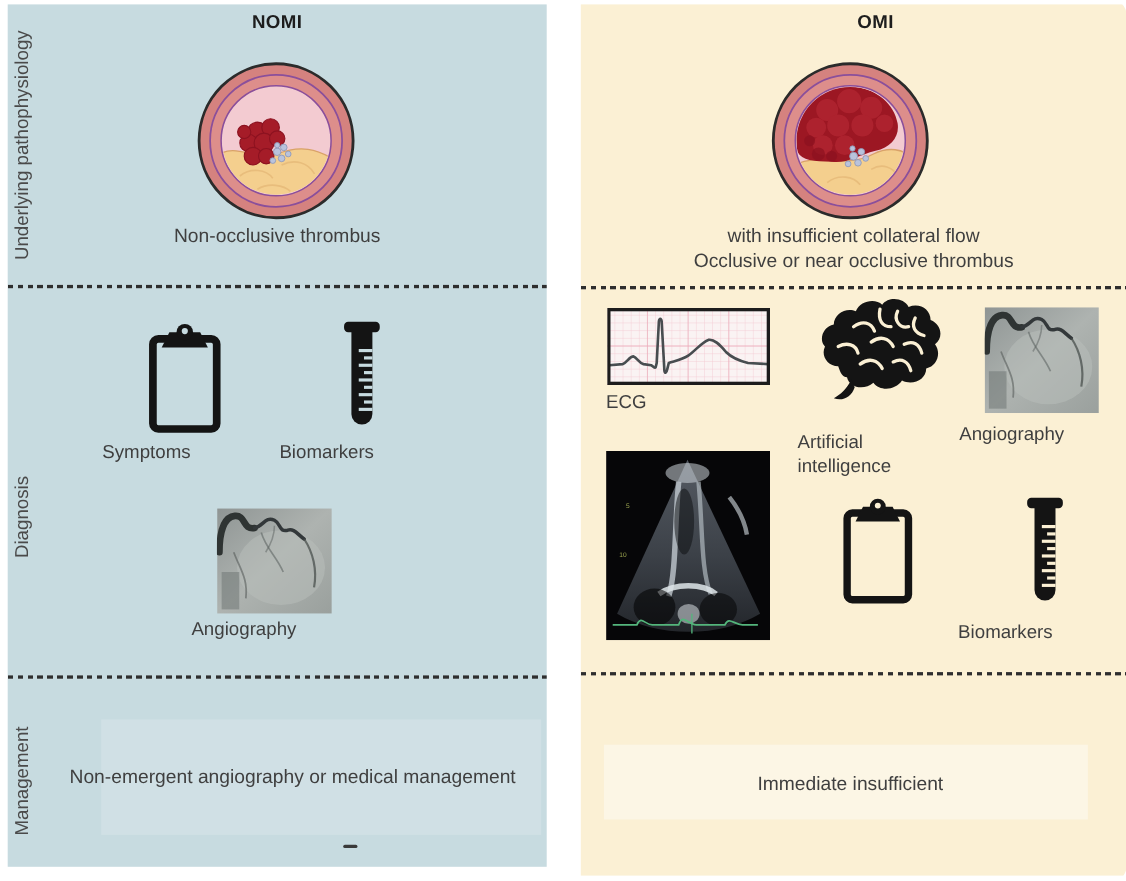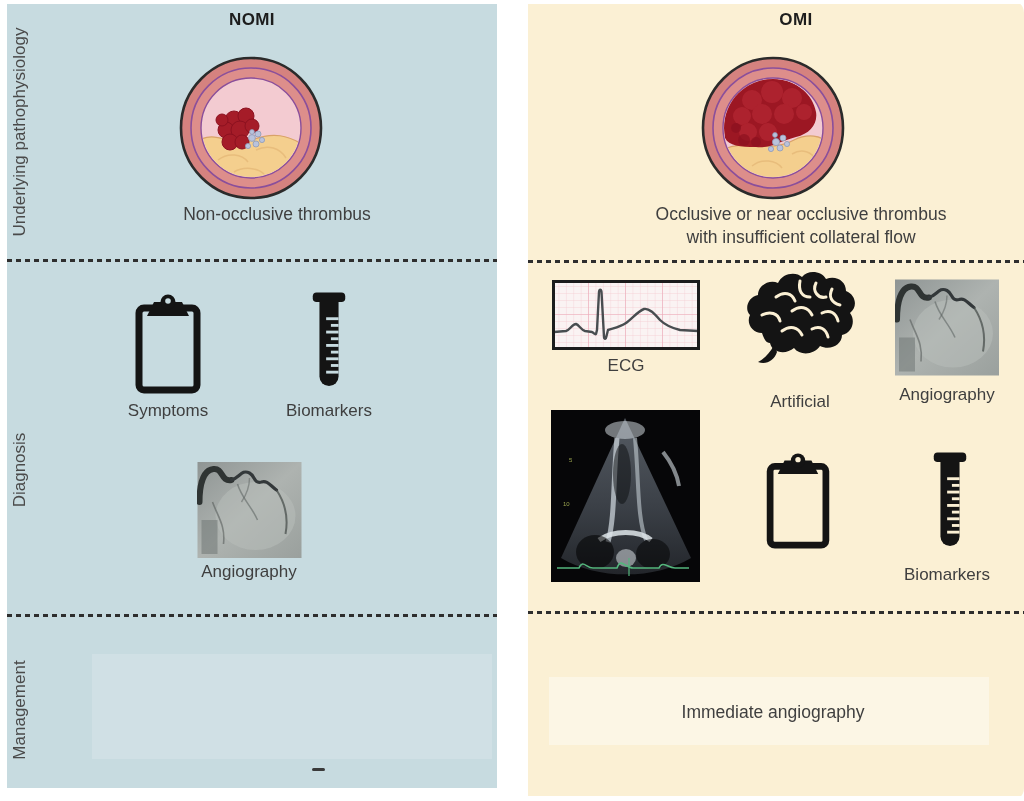--- a/index.html
+++ b/index.html
@@ -5,22 +5,22 @@
   html,body{margin:0;padding:0;background:#ffffff;}
   .canvas{
     position:relative;width:1024px;height:801px;background:#ffffff;overflow:hidden;
     font-family:"Liberation Sans", sans-serif;color:#3f3f3f;border-radius:13px;
   }
   .panel{position:absolute;}
   .panel-left{left:7px;top:4px;width:490px;height:784px;background:#c7dbe0;--bg:#c7dbe0;}
   .panel-right{left:528px;top:4px;width:496px;height:792px;background:#fbf0d4;--bg:#fbf0d4;}
   .abs{position:absolute;}
   .panel-title{font-weight:700;font-size:17px;letter-spacing:.4px;color:#1d1d1d;text-align:center;}
-  .caption{font-size:17.5px;line-height:1.32;text-align:center;color:#3f3f3f;padding-left:25px;}
-  .item-label{font-size:17px;line-height:1.3;text-align:center;color:#3f3f3f;}
+  .caption{font-size:17.5px;line-height:1.32;text-align:center;color:#3f3f3f;}
+  .item-label{font-size:17px;line-height:1.3;color:#3f3f3f;}
   .mgmt-text{font-size:17.5px;text-align:center;color:#3f3f3f;}
   .dotline{position:absolute;height:3px;
     background-image:repeating-linear-gradient(90deg,#2e2e2e 0 5px,transparent 5px 9px);}
   .vlabel{position:absolute;width:300px;text-align:center;font-size:17px;color:#4a4a4a;
     transform:rotate(-90deg);white-space:nowrap;}
   .mgmt-band{position:absolute;background:rgba(255,255,255,0.35);}
   .stray-dash{position:absolute;background:#3a3a3a;border-radius:2px;}
   svg{display:block;}
 </style>
 </head>
@@ -135,20 +135,21 @@
         <use href="#sym-testtube"></use>
       </svg>
     <div class="abs item-label" style="left:247px;top:396px;width:150px;">Biomarkers</div>
 
     <svg class="abs" style="left:190px;top:458px;" width="105" height="96">
         <use href="#sym-angio"></use>
       </svg>
     <div class="abs item-label" style="left:167px;top:557px;width:150px;">Angiography</div>
 
     <div class="mgmt-band" style="left:85px;top:650px;width:400px;height:105px;background:rgba(255,255,255,0.16);"></div>
+    <div class="abs mgmt-text" style="left:34px;top:692px;width:450px;">Non-emergent angiography or medical management</div>
 
     <div class="stray-dash" style="left:305px;top:764px;width:13px;height:3px;"></div>
   </div>
 
   <div class="panel panel-right">
 
     <div class="abs panel-title" style="left:0;top:6px;width:496px;padding-left:20px;">OMI</div>
 
     <svg class="abs" style="left:172px;top:50px;" width="146" height="148" viewBox="0 0 146 148">
       <circle cx="73" cy="74" r="70" fill="#d5827f" stroke="#2b2b2b" stroke-width="2.6"></circle>
@@ -183,22 +184,22 @@
             <circle cx="83" cy="84" r="3"></circle>
           <circle cx="80" cy="94" r="3"></circle>
             <circle cx="71" cy="95" r="2.6"></circle>
           <circle cx="87" cy="90" r="2.6"></circle>
             <circle cx="75" cy="81" r="2.4"></circle>
         </g>
       </g>
     </svg>
 
     <div class="abs caption" style="left:0;top:199px;width:496px;">
+      <span style="display:block">with insufficient collateral flow</span>
       <span style="display:block">Occlusive or near occlusive thrombus</span>
-      <span style="display:block">with insufficient collateral flow</span>
     </div>
 
     <svg class="abs" style="left:24px;top:276px;" width="148" height="70" viewBox="0 0 148 70">
       <defs>
         <pattern id="ecgSmall" width="7.4" height="7" patternUnits="userSpaceOnUse">
           <path d="M7.4,0 L7.4,7 M0,7 L7.4,7" stroke="#f3c6ce" stroke-width="0.7" fill="none"></path>
         </pattern>
         <pattern id="ecgBig" width="37" height="35" patternUnits="userSpaceOnUse">
           <path d="M37,0 L37,35 M0,35 L37,35" stroke="#eba8b8" stroke-width="1.2" fill="none"></path>
         </pattern>
@@ -212,20 +213,21 @@
                C113,45 120,48 128,50 L146,51" fill="none" stroke="#484d50" stroke-width="2.4" stroke-linejoin="round"></path>
       <rect x="1.5" y="1.5" width="145" height="67" fill="none" stroke="#1c1c1c" stroke-width="3"></rect>
     </svg>
     <div class="abs item-label" style="left:23px;top:351px;width:150px;">ECG</div>
 
     <svg class="abs" style="left:212px;top:267px;" width="122" height="96">
         <use href="#sym-brain"></use>
       </svg>
     <div class="abs item-label" style="left:197px;top:387px;width:150px;">
       <span style="display:block">Artificial</span>
+      <span style="display:block">intelligence</span>
     </div>
 
     <svg class="abs" style="left:367px;top:275px;" width="104" height="97">
         <use href="#sym-angio"></use>
       </svg>
     <div class="abs item-label" style="left:344px;top:380px;width:150px;">Angiography</div>
 
     <svg class="abs" style="left:23px;top:406px;" width="149" height="172" viewBox="0 0 149 172">
       <defs>
         <linearGradient id="echoGrad" x1="0" y1="0" x2="0" y2="1">
@@ -254,21 +256,21 @@
     <svg class="abs" style="left:236px;top:447px;" width="68" height="100">
         <use href="#sym-clipboard"></use>
       </svg>
 
     <svg class="abs" style="left:401px;top:447px;" width="42" height="106">
         <use href="#sym-testtube"></use>
       </svg>
     <div class="abs item-label" style="left:343px;top:560px;width:152px;">Biomarkers</div>
 
     <div class="mgmt-band" style="left:21px;top:673px;width:440px;height:68px;background:rgba(255,255,255,0.4);"></div>
-    <div class="abs mgmt-text" style="left:20px;top:698px;width:450px;">Immediate angiography</div>
+    <div class="abs mgmt-text" style="left:20px;top:698px;width:450px;">Immediate insufficient</div>
   </div>
 
   <div class="dotline" style="left:7px;top:259px;width:490px;"></div>
   <div class="dotline" style="left:7px;top:614px;width:490px;"></div>
   <div class="dotline" style="left:528px;top:260px;width:496px;"></div>
   <div class="dotline" style="left:528px;top:611px;width:496px;"></div>
 
   <div class="vlabel" style="left:-130px;top:122px;">Underlying pathophysiology</div>
   <div class="vlabel" style="left:-130px;top:460px;">Diagnosis</div>
   <div class="vlabel" style="left:-130px;top:700px;">Management</div>

